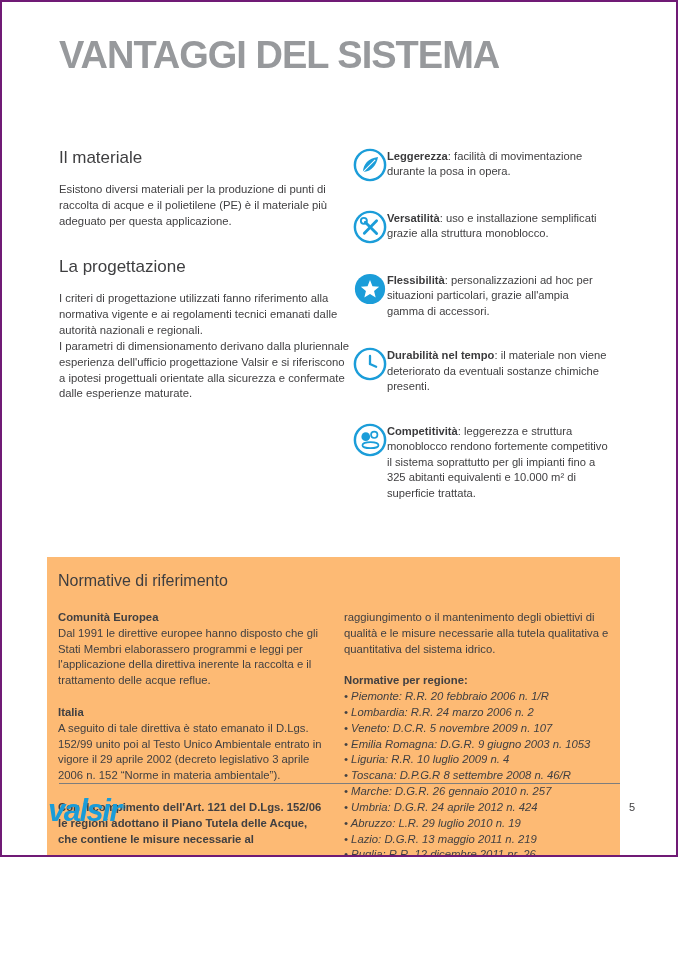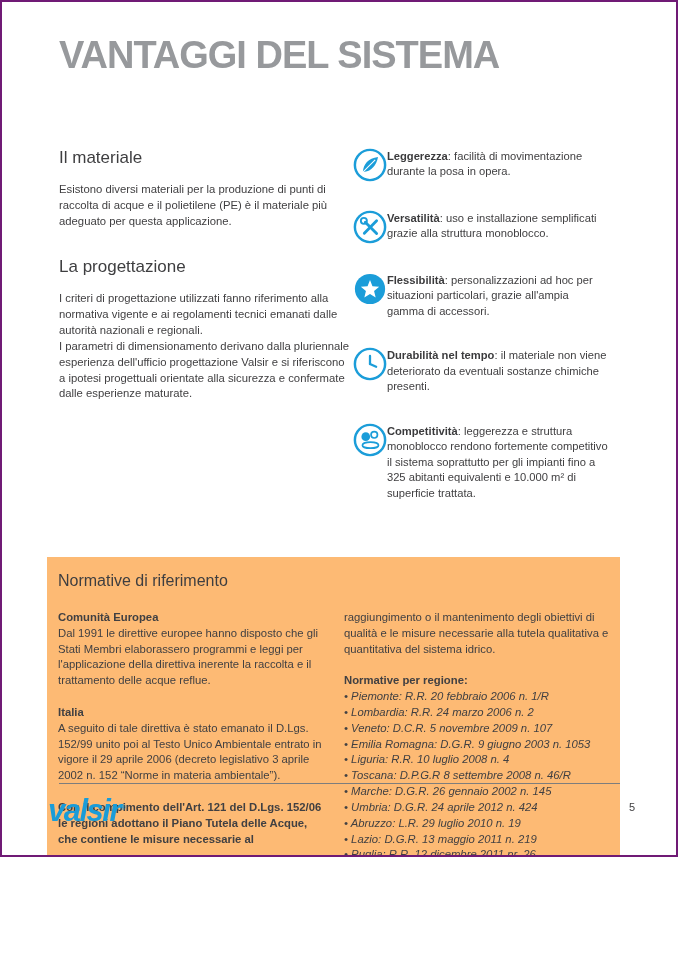--- a/index.html
+++ b/index.html
@@ -168,34 +168,34 @@
     </div>
   </div>
 
   <div class="graybox">
     <h2>Normative di riferimento</h2>
     <div class="box-cols">
       <div class="box-col-left">
         <p class="bold">Comunità Europea</p>
         <p>Dal 1991 le direttive europee hanno disposto che gli Stati Membri elaborassero programmi e leggi per l'applicazione della direttiva inerente la raccolta e il trattamento delle acque reflue.</p>
         <p class="bold mt">Italia</p>
-        <p>A seguito di tale direttiva è stato emanato il D.Lgs. 152/99 unito poi al Testo Unico Ambientale entrato in vigore il 29 aprile 2006 (decreto legislativo 3 aprile 2002 n. 152 “Norme in materia ambientale”).</p>
+        <p>A seguito di tale direttiva è stato emanato il D.Lgs. 152/99 unito poi al Testo Unico Ambientale entrato in vigore il 29 aprile 2002 (decreto legislativo 3 aprile 2006 n. 152 “Norme in materia ambientale”).</p>
         <p class="mt"><span>Con il compimento dell'Art. 121 del D.Lgs. 152/06 le </span><b>regioni</b><span> adottano il Piano Tutela delle Acque, che contiene le misure necessarie al</span></p>
       </div>
       <div class="box-col-right">
         <p>raggiungimento o il mantenimento degli obiettivi di qualità e le misure necessarie alla tutela qualitativa e quantitativa del sistema idrico.</p>
         <p class="mt">Normative per regione:</p>
         <ul class="regions">
           <li>Piemonte: R.R. 20 febbraio 2006 n. 1/R</li>
           <li>Lombardia: R.R. 24 marzo 2006 n. 2</li>
           <li>Veneto: D.C.R. 5 novembre 2009 n. 107</li>
           <li>Emilia Romagna: D.G.R. 9 giugno 2003 n. 1053</li>
-          <li>Liguria: R.R. 10 luglio 2008 n. 4</li>
+          <li>Liguria: R.R. 10 luglio 2009 n. 4</li>
           <li>Toscana: D.P.G.R 8 settembre 2008 n. 46/R</li>
-          <li>Marche: D.G.R. 26 gennaio 2002 n. 145</li>
+          <li>Marche: D.G.R. 26 gennaio 2010 n. 257</li>
           <li>Umbria: D.G.R. 24 aprile 2012 n. 424</li>
           <li>Abruzzo: L.R. 29 luglio 2010 n. 19</li>
           <li>Lazio: D.G.R. 13 maggio 2011 n. 219</li>
           <li>Puglia: R.R. 12 dicembre 2011 nr. 26</li>
         </ul>
       </div>
     </div>
   </div>
 
   <div class="footer-rule"></div>

